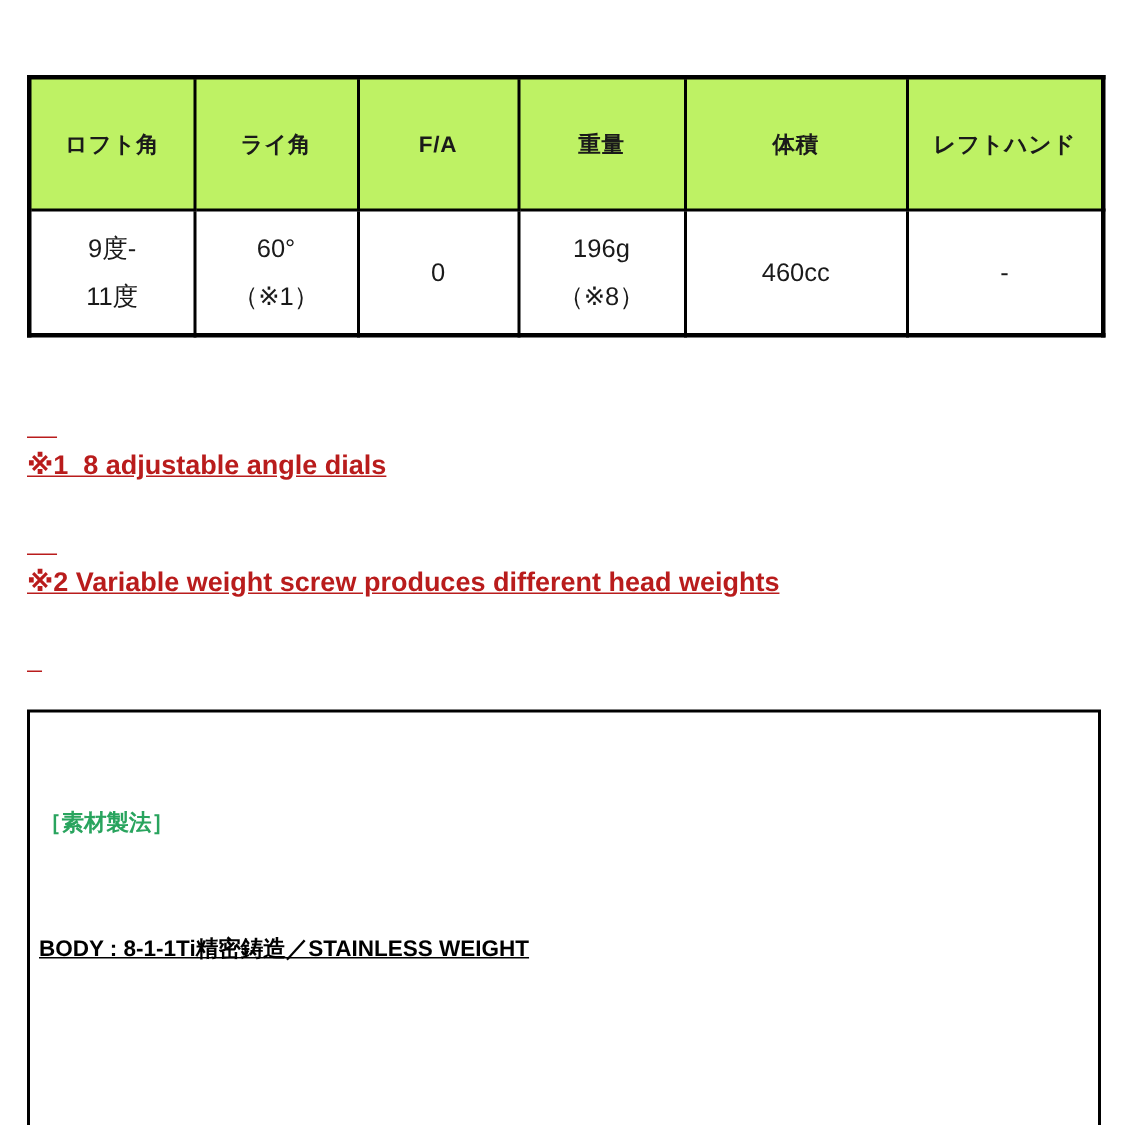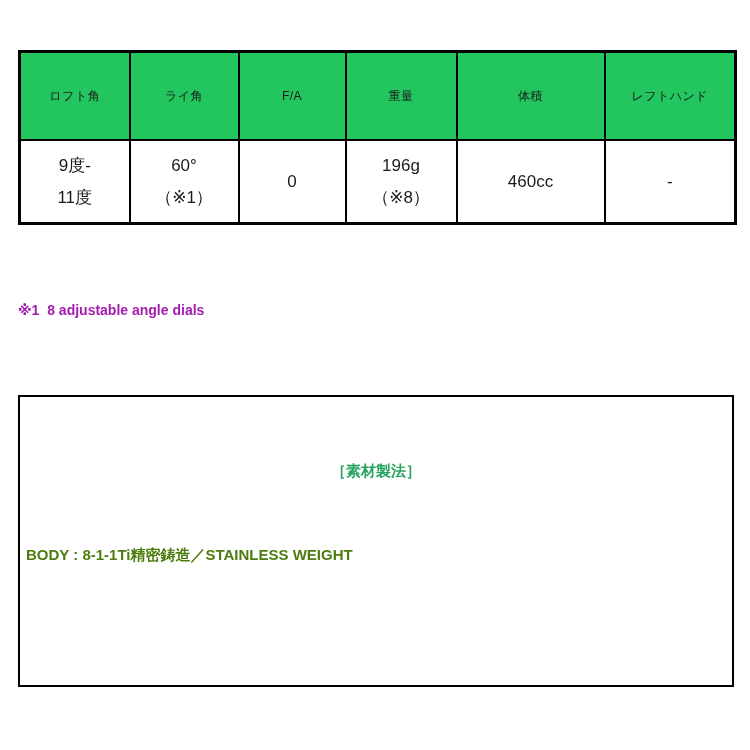--- a/index.html
+++ b/index.html
@@ -29,65 +29,66 @@
     border: 3px solid #000;
   }
   table.spec-table th,
   table.spec-table td {
     border: 2px solid #000;
     text-align: center;
     vertical-align: middle;
     padding: 0 2px;
   }
   table.spec-table th {
-    background: #22c55e;
+    background: #bef264;
     height: 86px;
-    font-size: 12px;
-    font-weight: 400;
+    font-size: 15px;
+    font-weight: 700;
     letter-spacing: 0.5px;
   }
   table.spec-table td {
     background: #ffffff;
     height: 81px;
     font-size: 17px;
     font-weight: 400;
     line-height: 1.85;
     white-space: pre-line;
   }
 
   
   .notes {
     margin-top: 20px;
-    font-size: 14px;
+    font-size: 18px;
     font-weight: 700;
     line-height: 26px;
     white-space: pre-wrap;
-    color: #a21caf;
+    color: #b91c1c;
+    text-decoration: underline;
   }
 
   
   .box {
     box-sizing: border-box;
     width: 716px;
     border: 2px solid #000;
     padding: 4px 6px;
     font-size: 15px;
     font-weight: 700;
     white-space: pre-wrap;
   }
   .material-box {
     margin-top: 20px;
     line-height: 28px;
   }
   .heading {
     color: var(--accent-green, #29a45e);
-    text-align: center;
   }
   .body-line {
-    color: #4d7c0f;
+    color: #000000;
+    text-decoration: underline;
   }
 </style>
 </head>
 <body>
 
 <div class="page">
 
   <table class="spec-table">
     <colgroup>
       <col style="width:110px">
@@ -117,20 +118,21 @@
         <td>196g
 （※8）</td>
         <td>460cc</td>
         <td>-</td>
       </tr>
     </tbody>
   </table>
 
   <div class="notes">
     <div class="note">※1  8 adjustable angle dials</div>
+    <div class="note">※2 Variable weight screw produces different head weights</div>
   </div>
 
   <div class="box material-box">
     <div class="heading">［素材製法］</div>
     <div class="body-line">BODY : 8-1-1Ti精密鋳造／STAINLESS WEIGHT</div>
     
     
   </div>
 
 </div>

